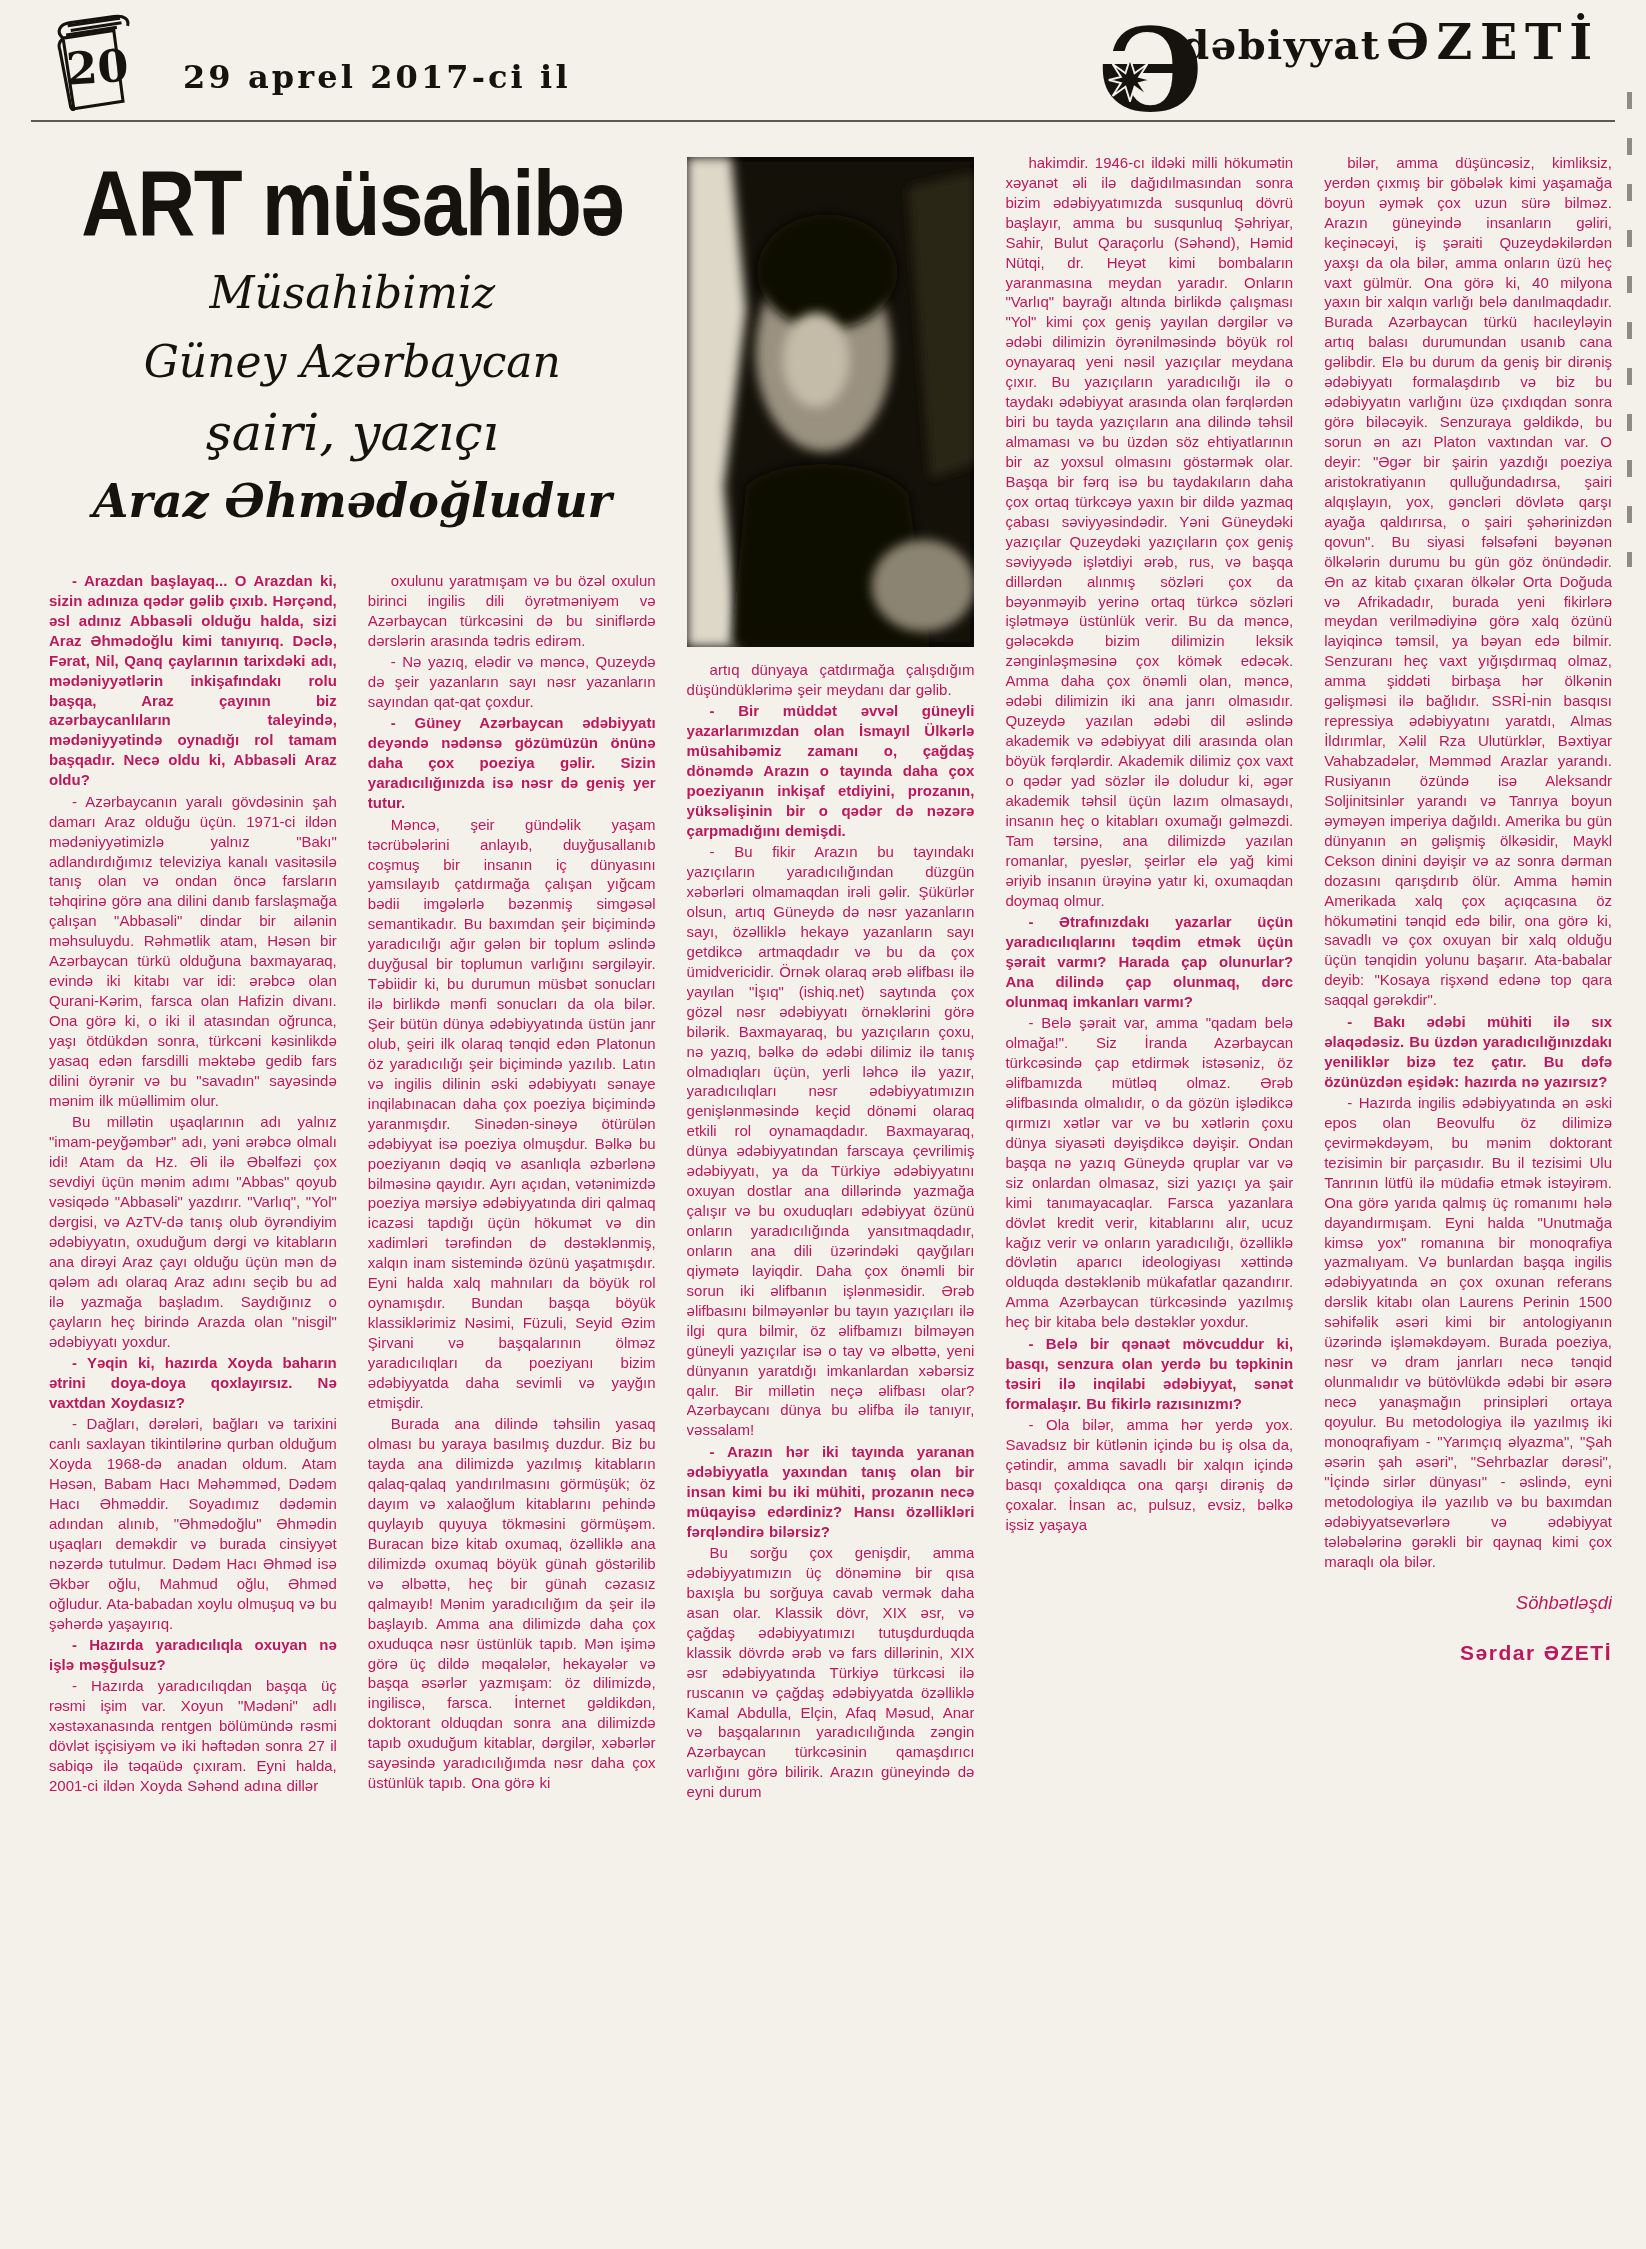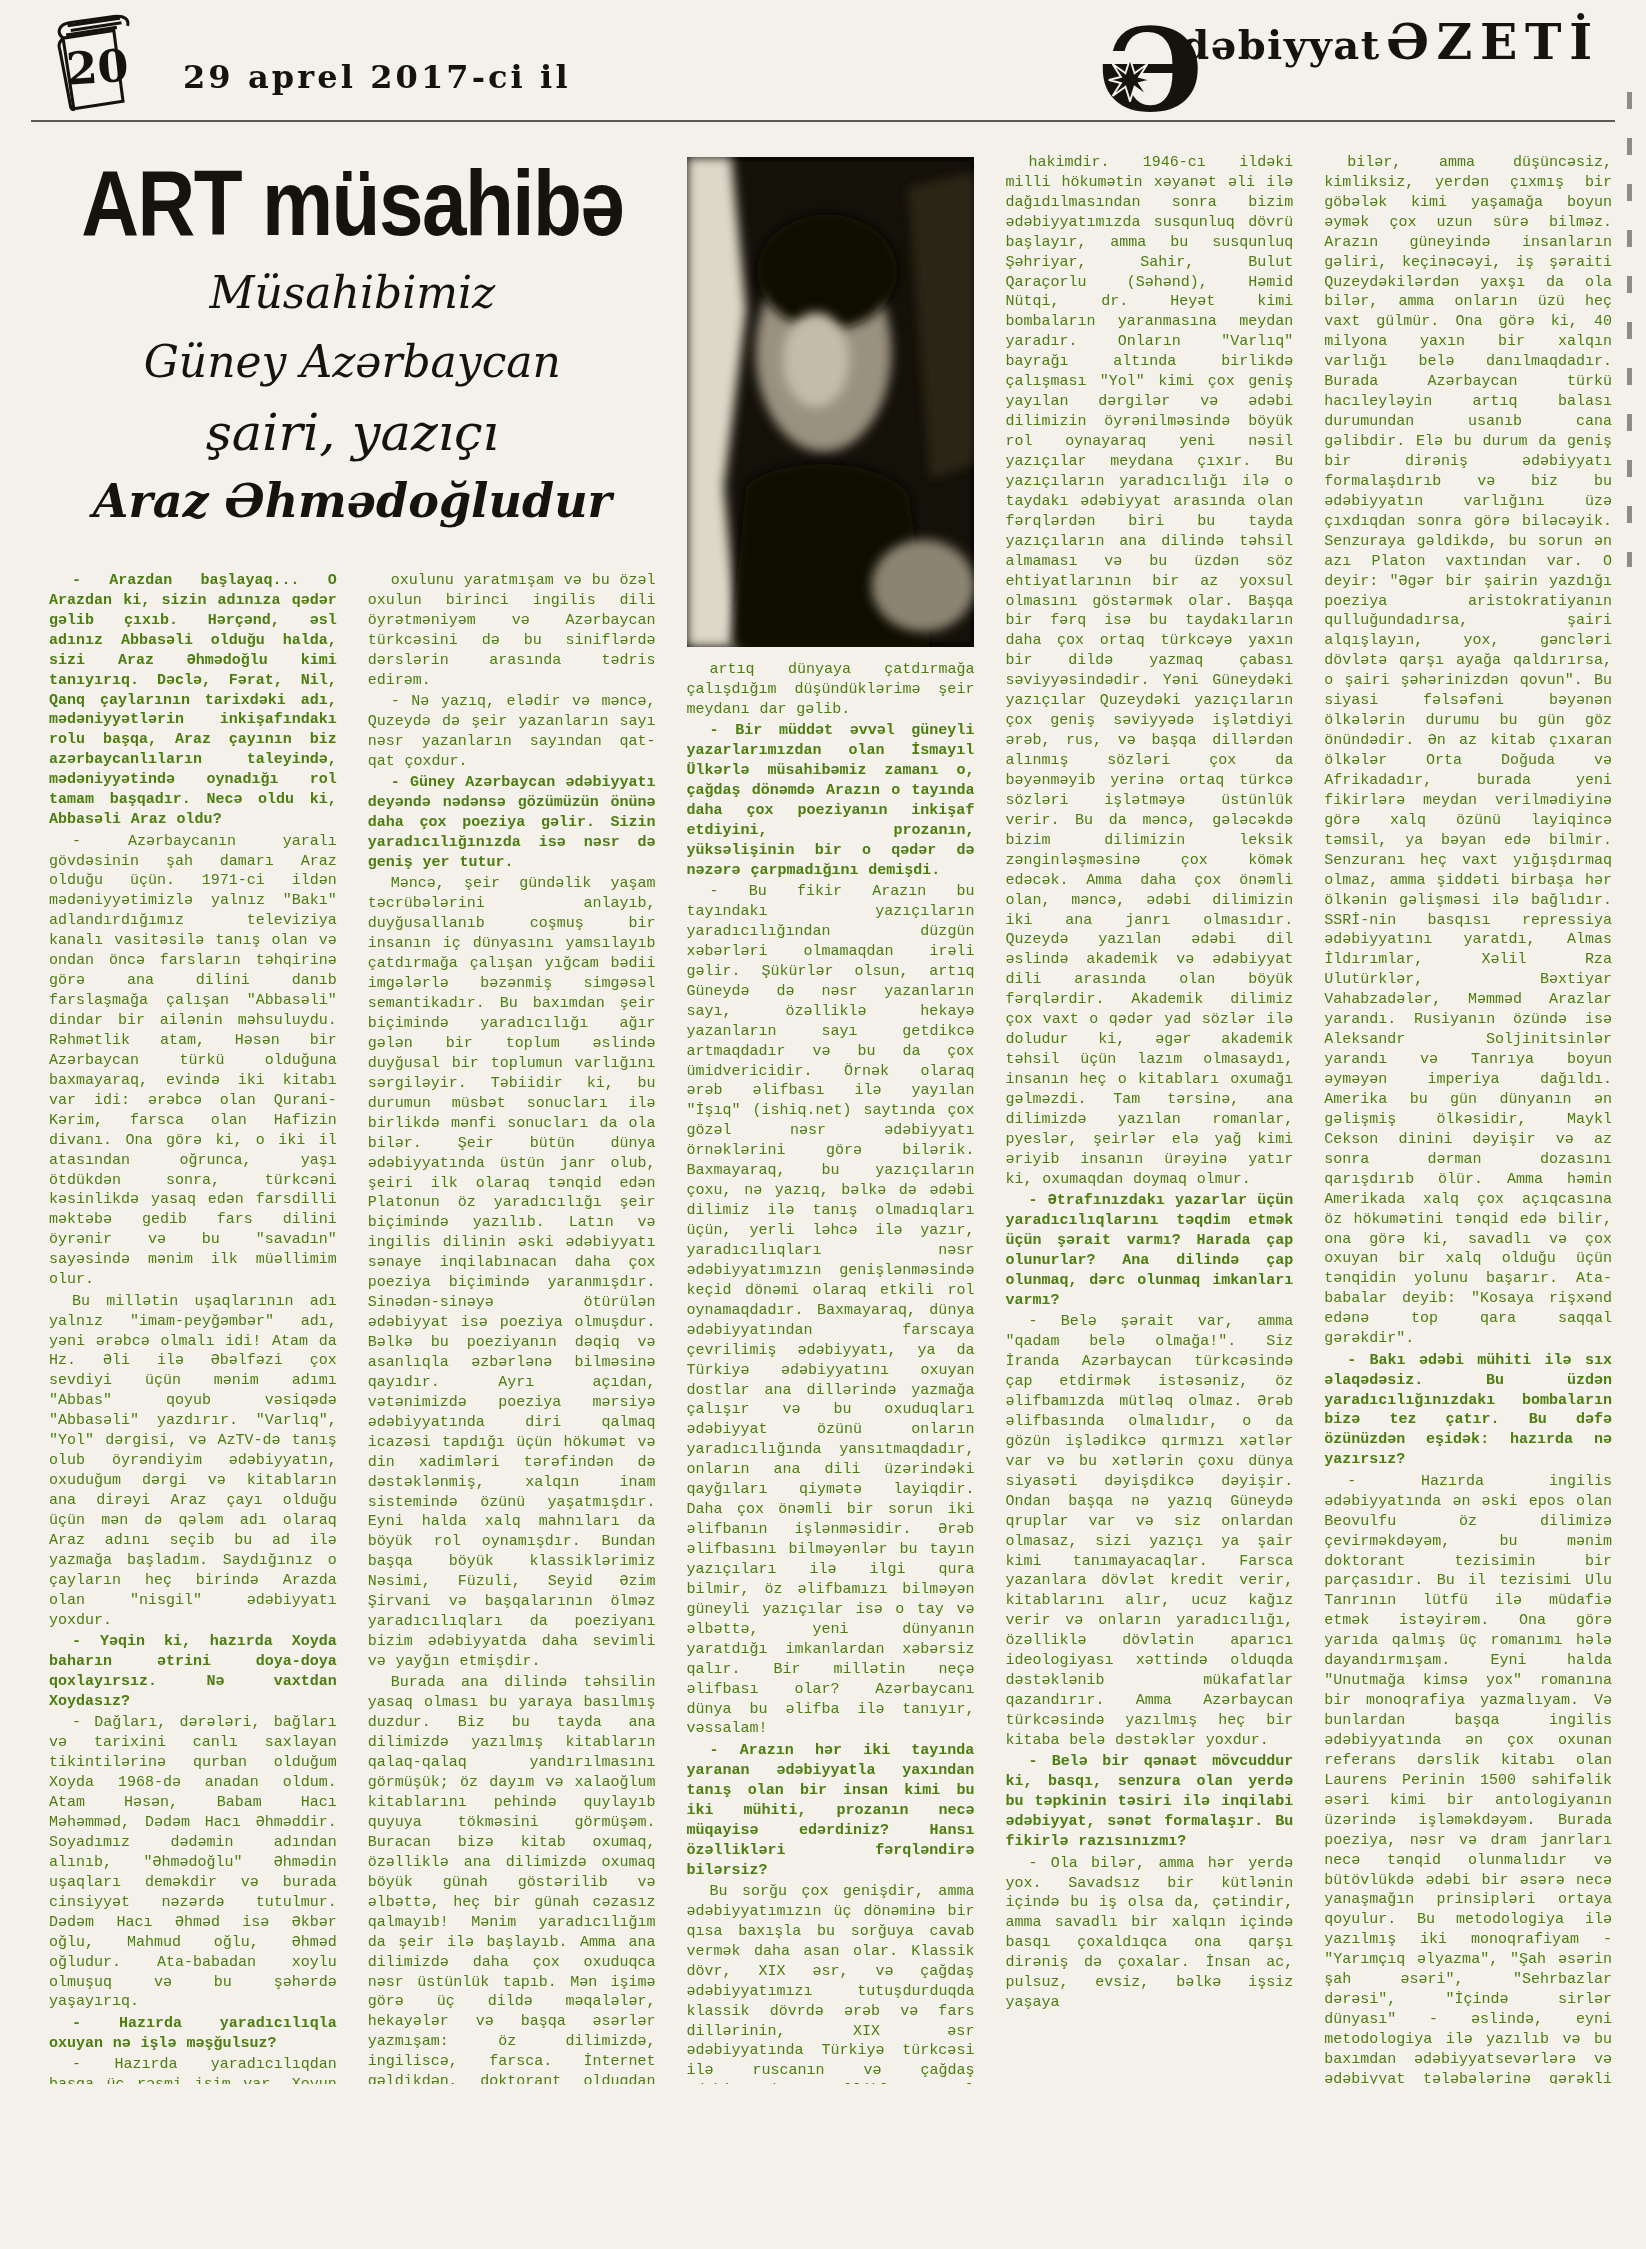--- a/index.html
+++ b/index.html
@@ -32,21 +32,21 @@
   .c1{grid-column:1;}
   .c2{grid-column:2;}
   .colwrap{overflow:hidden;}
   .c3{grid-column:3;grid-row:1/3;}
   .c4{grid-column:4;grid-row:1/3;}
   .c5{grid-column:5;grid-row:1/3;}
   .photo-frame{width:100%;height:490px;margin:4.6px 0 12.3px 0;}
   .photo-frame svg{width:100%;height:100%;display:block;}
   
   .para{margin:0 0 1.5px 0;font-size:15px;line-height:1.33;text-align:justify;text-indent:23px;
-        font-family:Liberation Mono, monospace;color:#4d7c0f;word-spacing:0.8px;}
+        font-family:Liberation Sans, sans-serif;color:#be185d;word-spacing:0.8px;}
   .question{font-weight:bold;}
   .signoff{font-style:italic;font-size:18.4px;text-indent:10.7px;margin-top:20px;text-align:right;}
   .author{font-weight:bold;font-size:21px;text-align:right;text-indent:0;margin-top:23px;letter-spacing:1.5px;}
   .noise{position:absolute;right:14px;top:92px;width:4.6px;height:475px;background:repeating-linear-gradient(#2a2620 0 17px,transparent 17px 46px);opacity:.5;}
 </style>
 </head>
 <body>
 
 <div class="page">
 
@@ -140,21 +140,21 @@
 
     <div class="colwrap c4">
         <p class="para answer">hakimdir. 1946-cı ildəki milli hökumətin xəyanət əli ilə dağıdılmasından sonra bizim ədəbiyyatımızda susqunluq dövrü başlayır, amma bu susqunluq Şəhriyar, Sahir, Bulut Qaraçorlu (Səhənd), Həmid Nütqi, dr. Heyət kimi bombaların yaranmasına meydan yaradır. Onların "Varlıq" bayrağı altında birlikdə çalışması "Yol" kimi çox geniş yayılan dərgilər və ədəbi dilimizin öyrənilməsində böyük rol oynayaraq yeni nəsil yazıçılar meydana çıxır. Bu yazıçıların yaradıcılığı ilə o taydakı ədəbiyyat arasında olan fərqlərdən biri bu tayda yazıçıların ana dilində təhsil almaması və bu üzdən söz ehtiyatlarının bir az yoxsul olmasını göstərmək olar. Başqa bir fərq isə bu taydakıların daha çox ortaq türkcəyə yaxın bir dildə yazmaq çabası səviyyəsindədir. Yəni Güneydəki yazıçılar Quzeydəki yazıçıların çox geniş səviyyədə işlətdiyi ərəb, rus, və başqa dillərdən alınmış sözləri çox da bəyənməyib yerinə ortaq türkcə sözləri işlətməyə üstünlük verir. Bu da məncə, gələcəkdə bizim dilimizin leksik zənginləşməsinə çox kömək edəcək. Amma daha çox önəmli olan, məncə, ədəbi dilimizin iki ana janrı olmasıdır. Quzeydə yazılan ədəbi dil əslində akademik və ədəbiyyat dili arasında olan böyük fərqlərdir. Akademik dilimiz çox vaxt o qədər yad sözlər ilə doludur ki, əgər akademik təhsil üçün lazım olmasaydı, insanın heç o kitabları oxumağı gəlməzdi. Tam tərsinə, ana dilimizdə yazılan romanlar, pyeslər, şeirlər elə yağ kimi əriyib insanın ürəyinə yatır ki, oxumaqdan doymaq olmur.</p>
         <p class="para question">- Ətrafınızdakı yazarlar üçün yaradıcılıqlarını təqdim etmək üçün şərait varmı? Harada çap olunurlar? Ana dilində çap olunmaq, dərc olunmaq imkanları varmı?</p>
         <p class="para answer">- Belə şərait var, amma "qadam belə olmağa!". Siz İranda Azərbaycan türkcəsində çap etdirmək istəsəniz, öz əlifbamızda mütləq olmaz. Ərəb əlifbasında olmalıdır, o da gözün işlədikcə qırmızı xətlər var və bu xətlərin çoxu dünya siyasəti dəyişdikcə dəyişir. Ondan başqa nə yazıq Güneydə qruplar var və siz onlardan olmasaz, sizi yazıçı ya şair kimi tanımayacaqlar. Farsca yazanlara dövlət kredit verir, kitablarını alır, ucuz kağız verir və onların yaradıcılığı, özəlliklə dövlətin aparıcı ideologiyası xəttində olduqda dəstəklənib mükafatlar qazandırır. Amma Azərbaycan türkcəsində yazılmış heç bir kitaba belə dəstəklər yoxdur.</p>
         <p class="para question">- Belə bir qənaət mövcuddur ki, basqı, senzura olan yerdə bu təpkinin təsiri ilə inqilabi ədəbiyyat, sənət formalaşır. Bu fikirlə razısınızmı?</p>
         <p class="para answer">- Ola bilər, amma hər yerdə yox. Savadsız bir kütlənin içində bu iş olsa da, çətindir, amma savadlı bir xalqın içində basqı çoxaldıqca ona qarşı dirəniş də çoxalar. İnsan ac, pulsuz, evsiz, bəlkə işsiz yaşaya</p>
       </div>
     <div class="colwrap c5">
         <p class="para answer">bilər, amma düşüncəsiz, kimliksiz, yerdən çıxmış bir göbələk kimi yaşamağa boyun əymək çox uzun sürə bilməz. Arazın güneyində insanların gəliri, keçinəcəyi, iş şəraiti Quzeydəkilərdən yaxşı da ola bilər, amma onların üzü heç vaxt gülmür. Ona görə ki, 40 milyona yaxın bir xalqın varlığı belə danılmaqdadır. Burada Azərbaycan türkü hacıleyləyin artıq balası durumundan usanıb cana gəlibdir. Elə bu durum da geniş bir dirəniş ədəbiyyatı formalaşdırıb və biz bu ədəbiyyatın varlığını üzə çıxdıqdan sonra görə biləcəyik. Senzuraya gəldikdə, bu sorun ən azı Platon vaxtından var. O deyir: "Əgər bir şairin yazdığı poeziya aristokratiyanın qulluğundadırsa, şairi alqışlayın, yox, gəncləri dövlətə qarşı ayağa qaldırırsa, o şairi şəhərinizdən qovun". Bu siyasi fəlsəfəni bəyənən ölkələrin durumu bu gün göz önündədir. Ən az kitab çıxaran ölkələr Orta Doğuda və Afrikadadır, burada yeni fikirlərə meydan verilmədiyinə görə xalq özünü layiqincə təmsil, ya bəyan edə bilmir. Senzuranı heç vaxt yığışdırmaq olmaz, amma şiddəti birbaşa hər ölkənin gəlişməsi ilə bağlıdır. SSRİ-nin basqısı repressiya ədəbiyyatını yaratdı, Almas İldırımlar, Xəlil Rza Ulutürklər, Bəxtiyar Vahabzadələr, Məmməd Arazlar yarandı. Rusiyanın özündə isə Aleksandr Soljinitsinlər yarandı və Tanrıya boyun əyməyən imperiya dağıldı. Amerika bu gün dünyanın ən gəlişmiş ölkəsidir, Maykl Cekson dinini dəyişir və az sonra dərman dozasını qarışdırıb ölür. Amma həmin Amerikada xalq çox açıqcasına öz hökumətini tənqid edə bilir, ona görə ki, savadlı və çox oxuyan bir xalq olduğu üçün tənqidin yolunu başarır. Ata-babalar deyib: "Kosaya rişxənd edənə top qara saqqal gərəkdir".</p>
-        <p class="para question">- Bakı ədəbi mühiti ilə sıx əlaqədəsiz. Bu üzdən yaradıcılığınızdakı bombaların bizə tez çatır. Bu dəfə özünüzdən eşidək: hazırda nə yazırsız?</p>
+        <p class="para question">- Bakı ədəbi mühiti ilə sıx əlaqədəsiz. Bu üzdən yaradıcılığınızdakı yeniliklər bizə tez çatır. Bu dəfə özünüzdən eşidək: hazırda nə yazırsız?</p>
         <p class="para answer">- Hazırda ingilis ədəbiyyatında ən əski epos olan Beovulfu öz dilimizə çevirməkdəyəm, bu mənim doktorant tezisimin bir parçasıdır. Bu il tezisimi Ulu Tanrının lütfü ilə müdafiə etmək istəyirəm. Ona görə yarıda qalmış üç romanımı hələ dayandırmışam. Eyni halda "Unutmağa kimsə yox" romanına bir monoqrafiya yazmalıyam. Və bunlardan başqa ingilis ədəbiyyatında ən çox oxunan referans dərslik kitabı olan Laurens Perinin 1500 səhifəlik əsəri kimi bir antologiyanın üzərində işləməkdəyəm. Burada poeziya, nəsr və dram janrları necə tənqid olunmalıdır və bütövlükdə ədəbi bir əsərə necə yanaşmağın prinsipləri ortaya qoyulur. Bu metodologiya ilə yazılmış iki monoqrafiyam - "Yarımçıq əlyazma", "Şah əsərin şah əsəri", "Sehrbazlar dərəsi", "İçində sirlər dünyası" - əslində, eyni metodologiya ilə yazılıb və bu baxımdan ədəbiyyatsevərlərə və ədəbiyyat tələbələrinə gərəkli bir qaynaq kimi çox maraqlı ola bilər.</p>
         <p class="para signoff">Söhbətləşdi</p>
         <p class="para author">Sərdar ƏZETİ</p>
       </div>
 
   </div>
 </div>
 
 
 </body></html>

